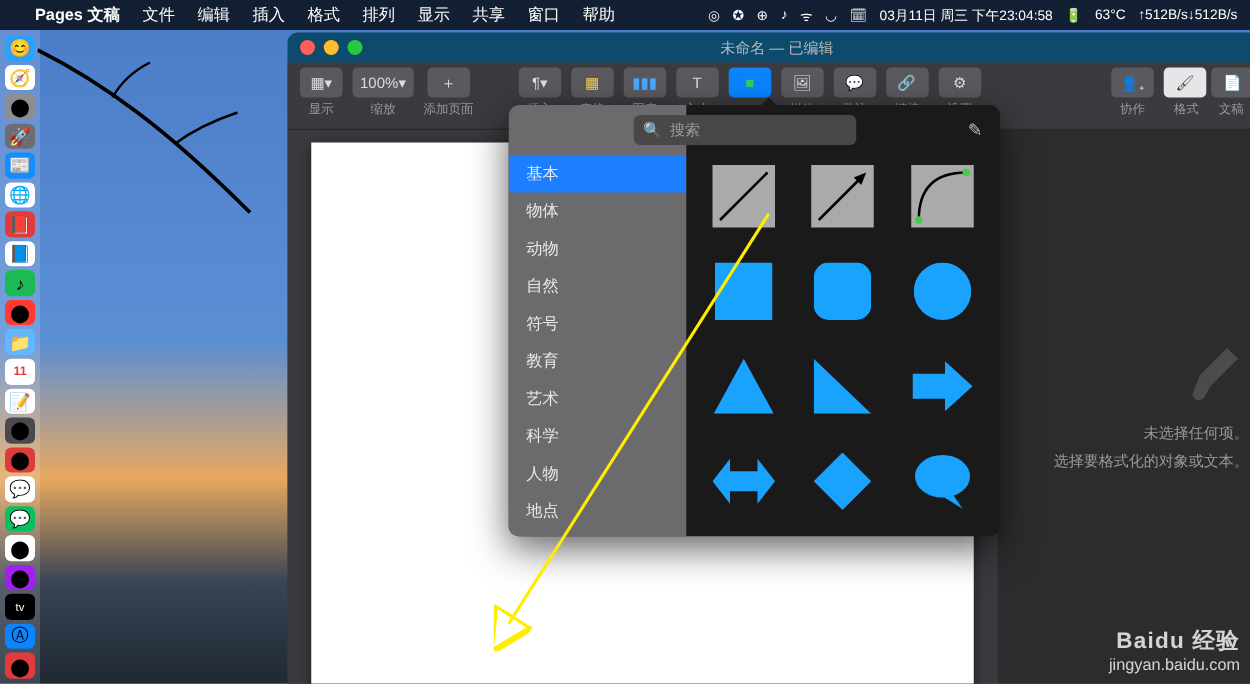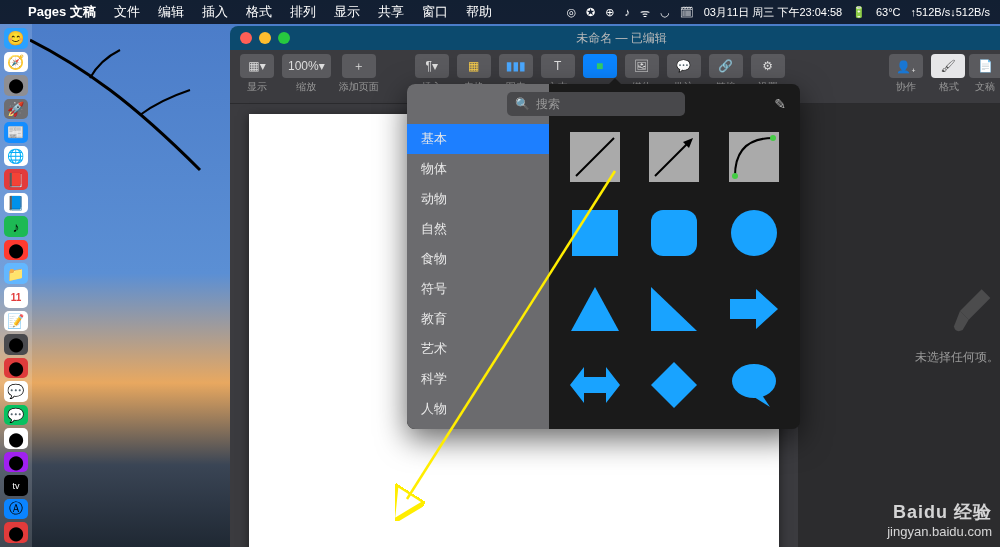--- a/index.html
+++ b/index.html
@@ -232,35 +232,35 @@
   <div class="workspace">
     <div class="doc-area">
       <div class="page"></div>
     </div>
     <div class="inspector">
       <svg class="brush" viewBox="0 0 60 60">
         <path d="M40,5 L50,15 L25,40 L15,30 Z" fill="#888"></path>
         <path d="M15,30 L25,40 L18,52 Q10,56 8,48 Z" fill="#888"></path>
       </svg>
       <div>未选择任何项。</div>
+      <div>选择要格式化的对象或文本。</div>
     </div>
   </div>
 
   <div class="popover">
     <div class="search-bar">
       <span>🔍</span>
       <span>搜索</span>
     </div>
     <span class="pencil">✎</span>
     <div class="shape-cats">
       <div class="cat-item active">基本</div>
       <div class="cat-item">物体</div>
       <div class="cat-item">动物</div>
       <div class="cat-item">自然</div>
-      <div class="cat-item">食物</div>
       <div class="cat-item">符号</div>
       <div class="cat-item">教育</div>
       <div class="cat-item">艺术</div>
       <div class="cat-item">科学</div>
       <div class="cat-item">人物</div>
       <div class="cat-item">地点</div>
 
     </div>
     <div class="shape-grid">
       <div class="shape-cell" style="background:#aaa">

